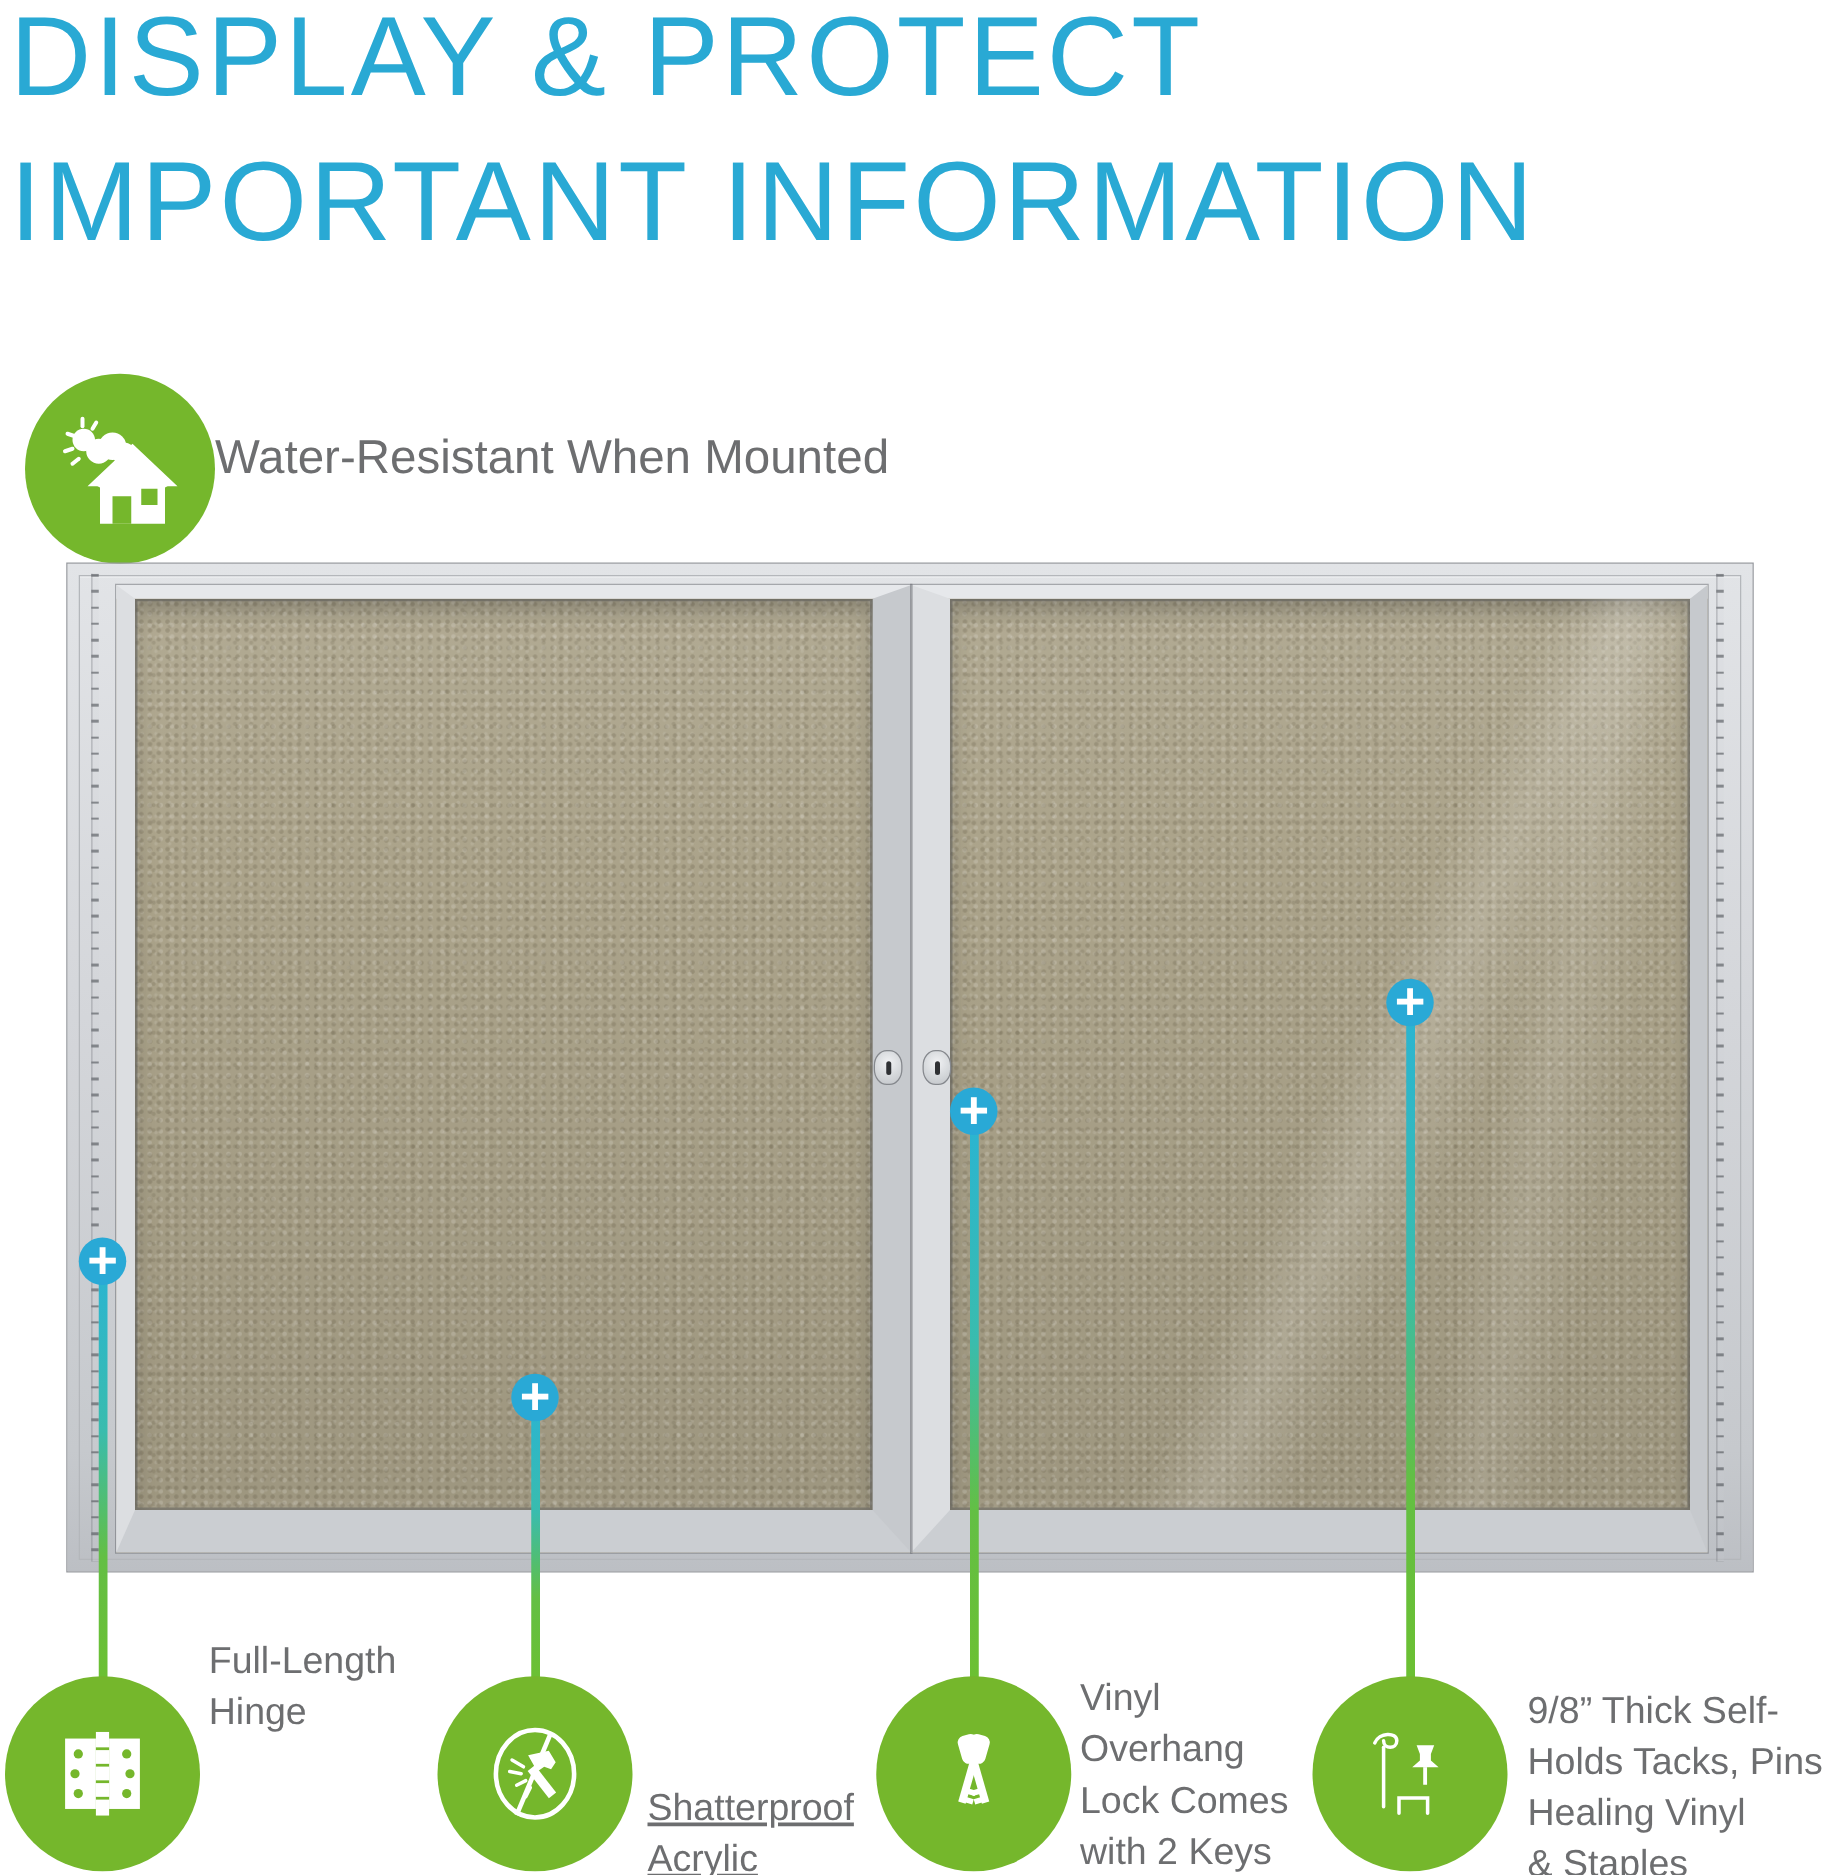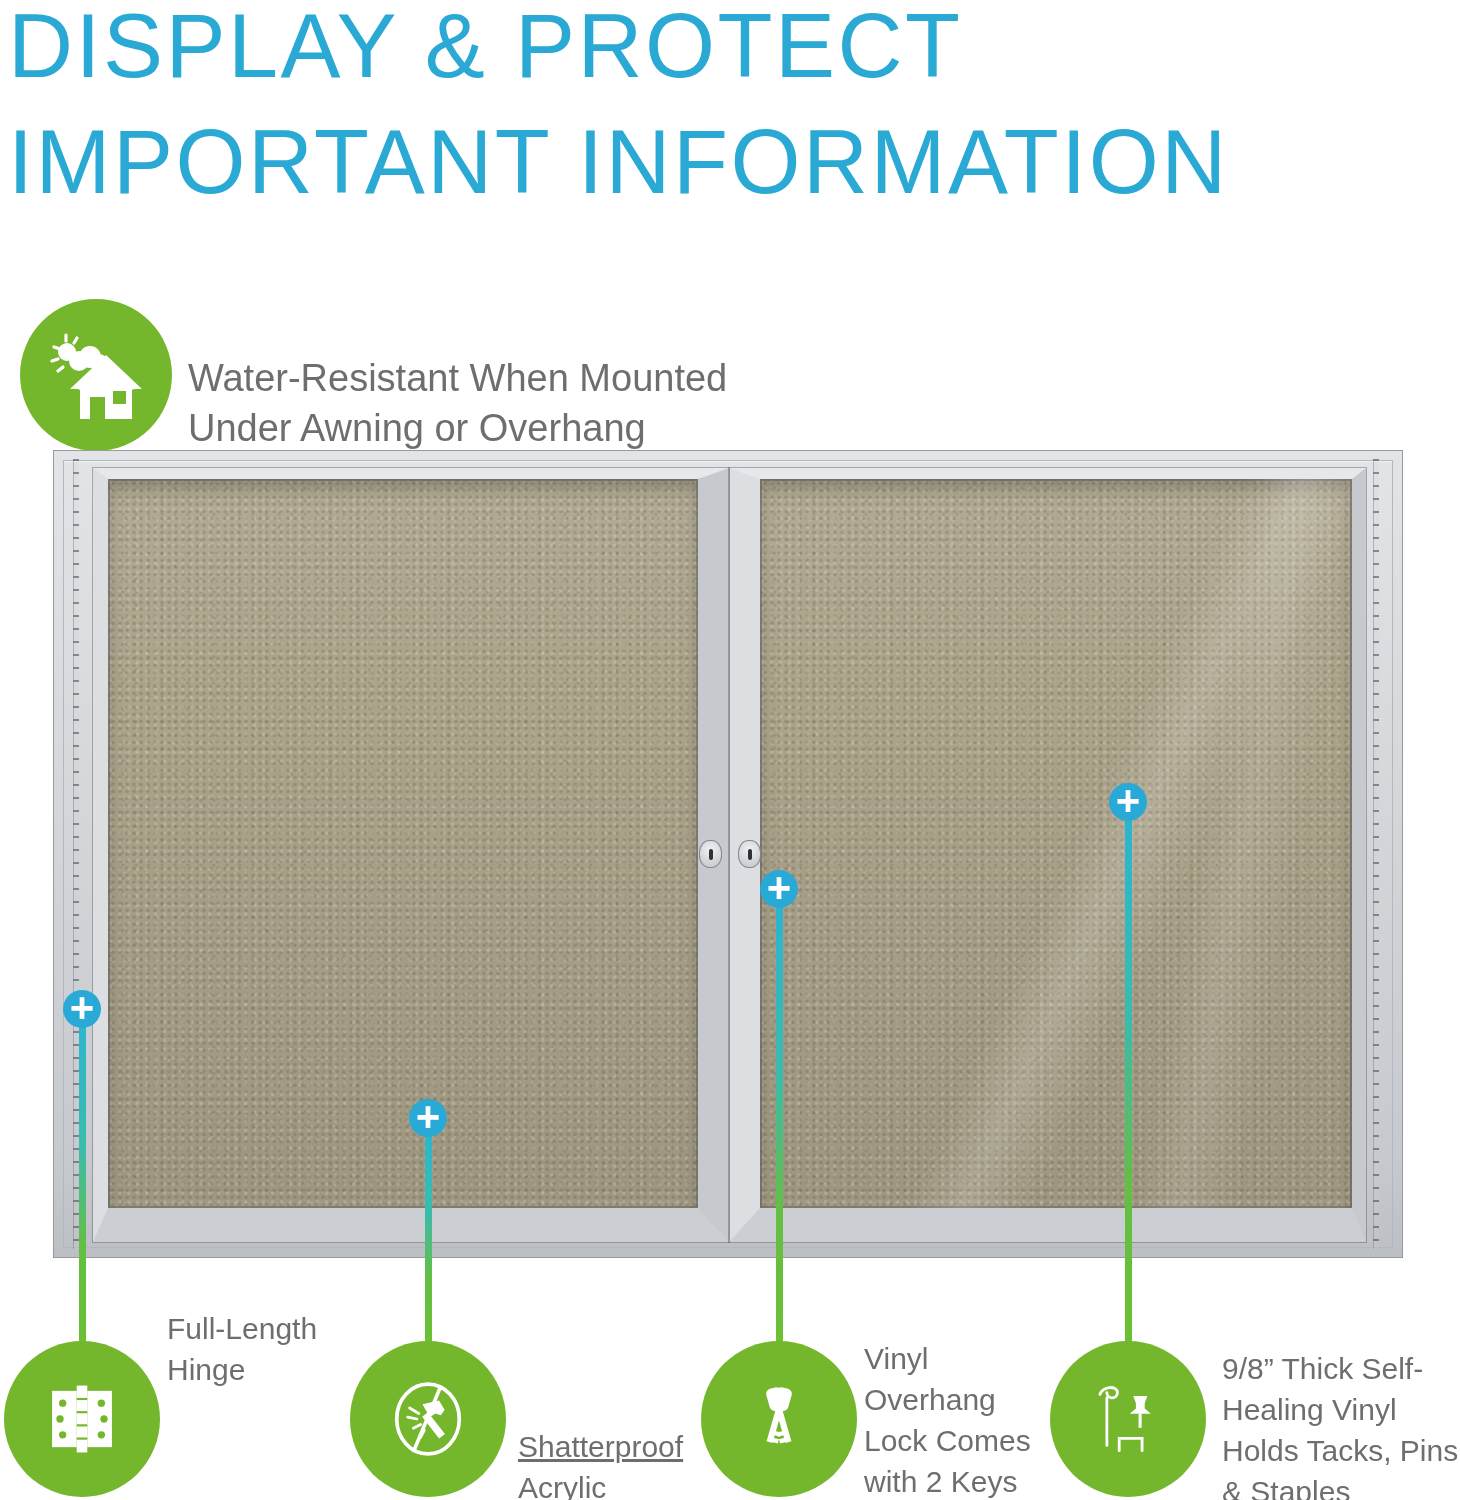--- a/index.html
+++ b/index.html
@@ -18,22 +18,22 @@
     color:#77787b;font-size:47px;letter-spacing:1px;white-space:nowrap;
   }
   
   .gcircle{
     position:absolute;border-radius:50%;background:#75b72c;
     display:flex;align-items:center;justify-content:center;
   }
   .gcircle svg{display:block;}
   #top-circle{left:20px;top:299px;width:152px;height:152px;}
   .top-feature-text{
-    position:absolute;left:188px;top:341px;
-    color:#6d6e70;font-size:38px;line-height:50px;white-space:nowrap;margin-top:12px;
+    position:absolute;left:172px;top:341px;
+    color:#6d6e70;font-size:38px;line-height:50px;white-space:nowrap;
   }
   
   .board{
     position:absolute;left:53px;top:450px;width:1350px;height:808px;
     background:linear-gradient(180deg,#e2e4e7 0%,#d4d6da 45%,#c6c9cd 88%,#bcbfc4 100%);
     border:1px solid #96999e;box-sizing:border-box;z-index:1;
   }
   .board-step{
     position:absolute;left:9px;top:9px;right:9px;bottom:9px;
     border:1px solid #b4b7bb;box-shadow:0 1px 0 rgba(255,255,255,.5) inset;
@@ -150,21 +150,20 @@
         </g>
         <g fill="#75b72c">
           <rect x="44" y="72" width="15" height="22"></rect>
           <rect x="67" y="66" width="13" height="13"></rect>
         </g>
       </svg>
     </span>
   </div>
   <div class="top-feature-text">
     <div>Water-Resistant When Mounted</div>
-    <div>Under Awning or Overhang</div>
   </div>
 
   <div class="board">
     <div class="board-step"></div>
     <div class="hinge-line" id="hinge-left"></div>
     <div class="hinge-line" id="hinge-right"></div>
 
     <div class="door" id="door-1">
       <div class="vinyl-shade"></div>
     </div>
@@ -283,18 +282,18 @@
         </g>
         <g fill="#ffffff">
           <path d="M56 24 h16 l-3 8 v6 l7 6 h-24 l7 -6 v-6 Z"></path>
           <rect x="62" y="44" width="3.5" height="16"></rect>
         </g>
       </svg>
     </span>
   </div>
   <div class="ftext" id="ft-4">
     <div>9/8” Thick Self-</div>
+    <div>Holds Tacks, Pins</div>
     <div>Healing Vinyl</div>
-    <div>Holds Tacks, Pins</div>
     <div>&amp; Staples</div>
   </div>
 
 </div>
 
 </body></html>

